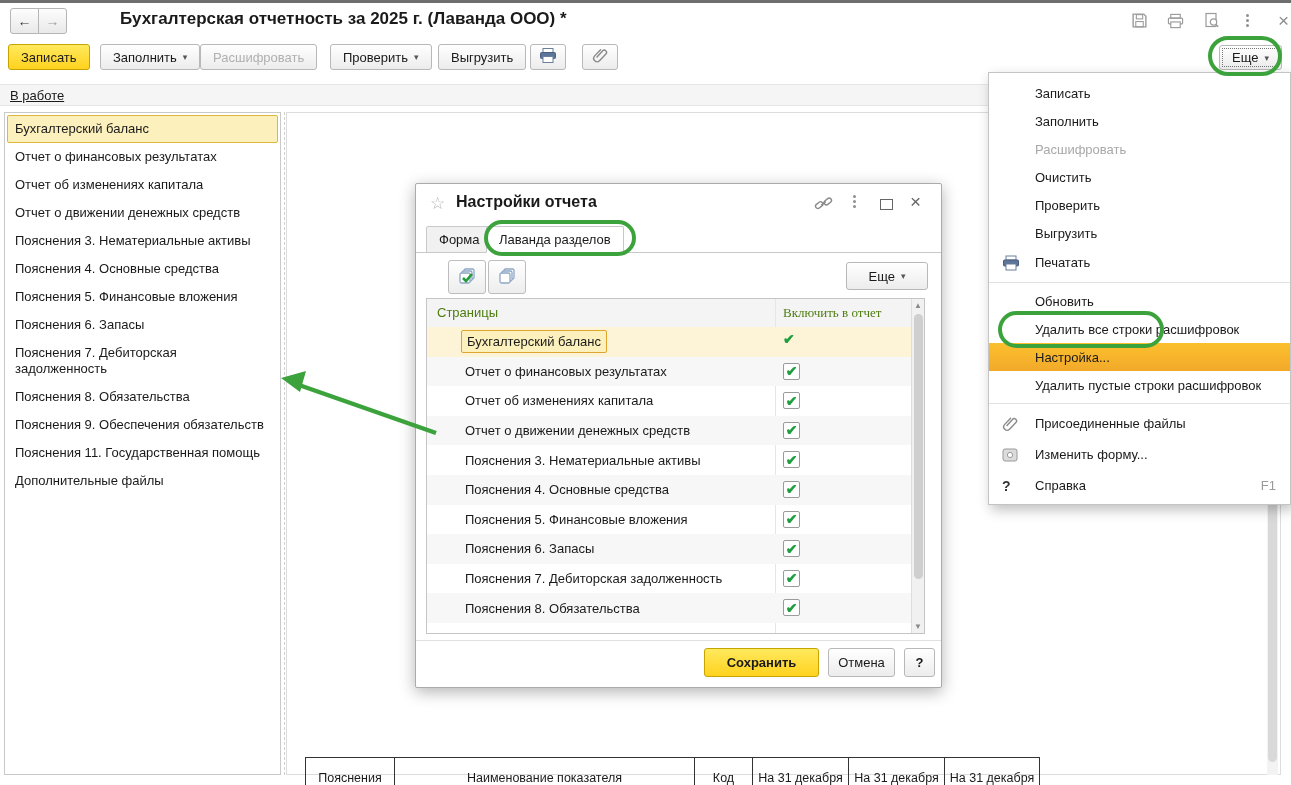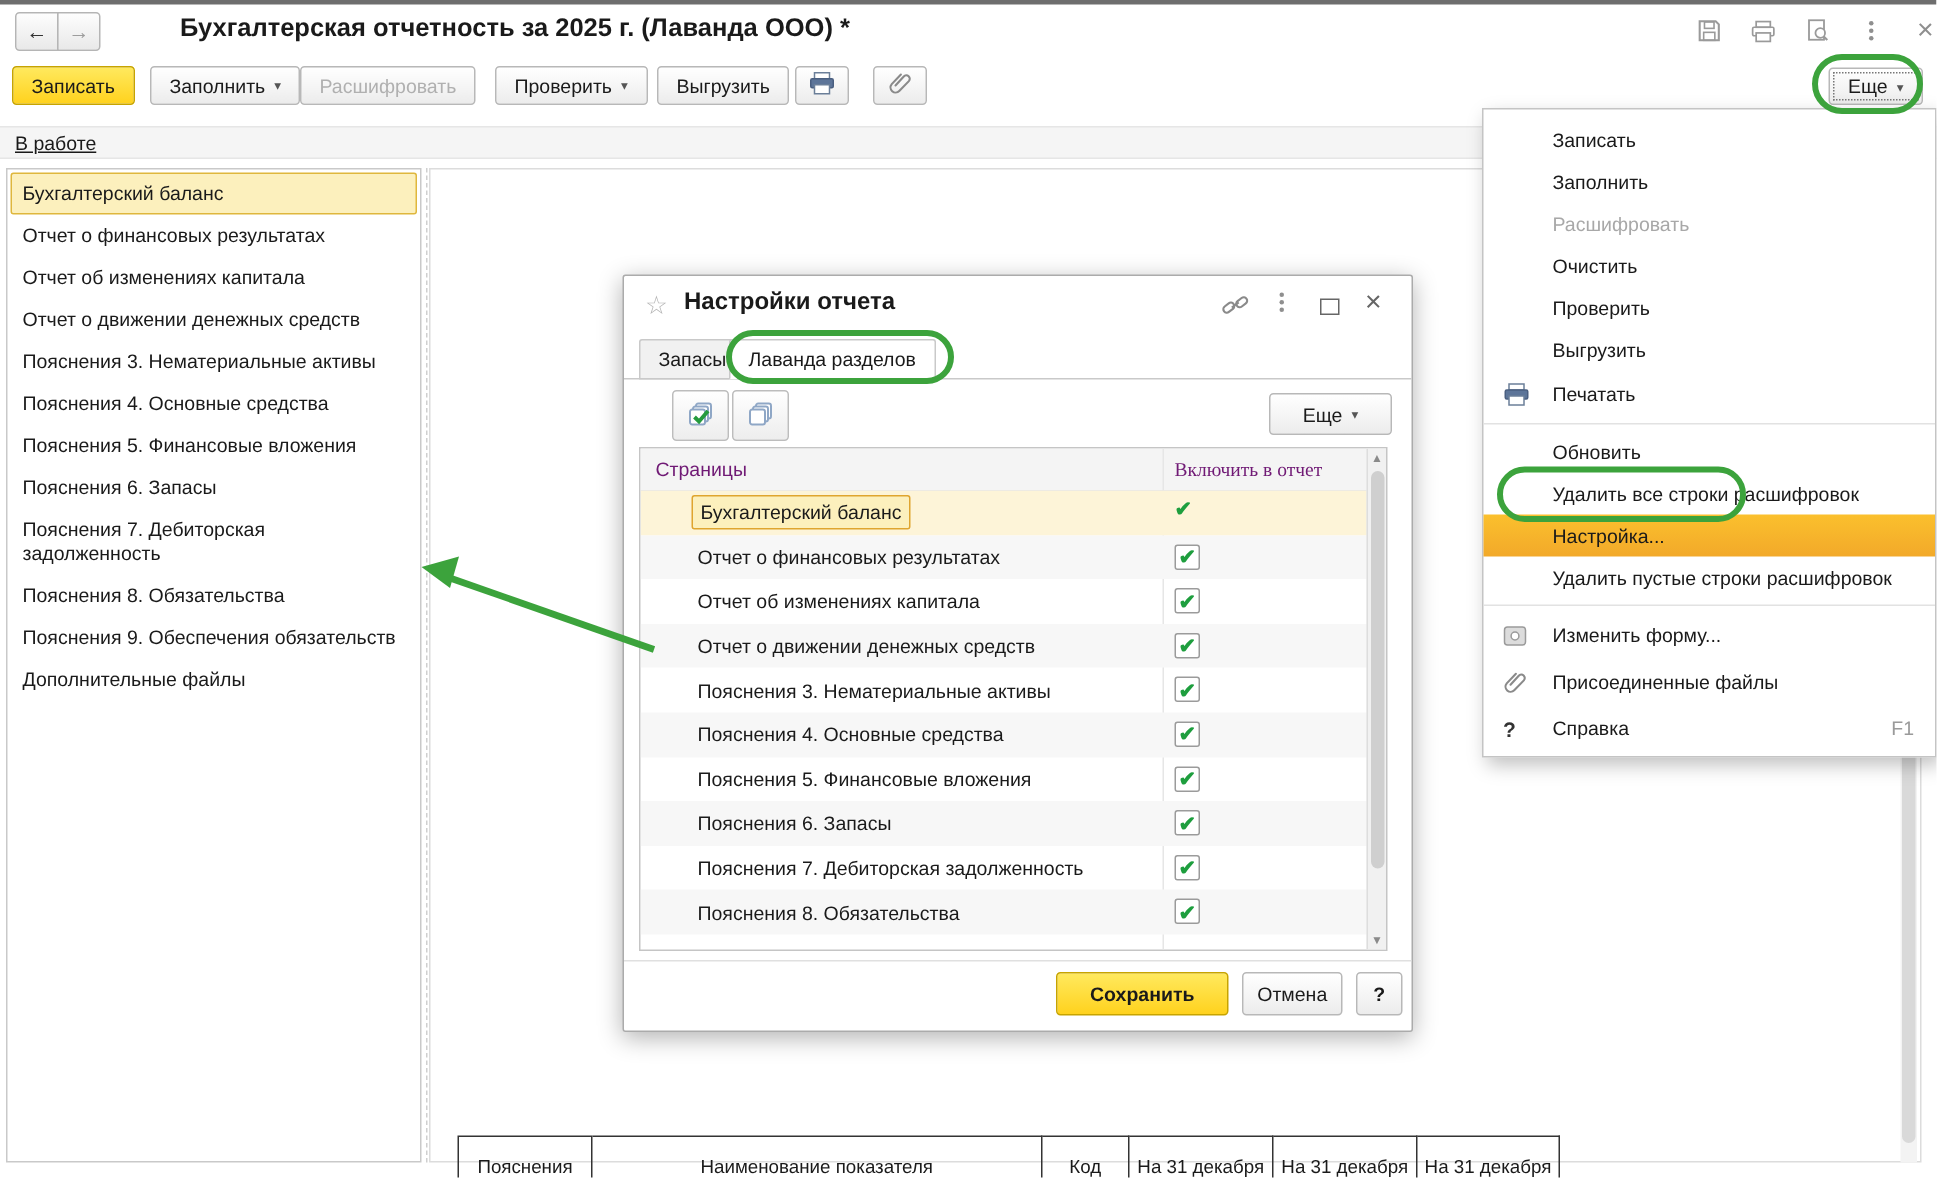--- a/index.html
+++ b/index.html
@@ -73,21 +73,21 @@
   .dlg-max{left:464px;top:15px;width:11px;height:9px;border:1.5px solid #666;}
   .dlg-x{left:494px;top:7px;font-size:19px;color:#666;}
   .tab{top:42px;height:27px;border:1px solid #c9c9c9;background:#f1f1f1;display:flex;align-items:center;
        justify-content:center;padding:0 12px;box-sizing:border-box;border-radius:2px 2px 0 0;}
   .tab.active{background:#fff;border-bottom:1px solid #fff;z-index:2;}
   .tabline{left:0;top:68px;width:100%;border-top:1px solid #c9c9c9;}
   .dtool{top:76px;width:36px;height:32px;border:1px solid #bdbdbd;border-radius:3px;background:linear-gradient(#fff,#ededed);
          display:flex;align-items:center;justify-content:center;}
   .dmore{left:430px;top:78px;width:82px;height:28px;}
   .dtable{left:10px;top:114px;width:499px;height:336px;border:1px solid #c5c5c5;box-sizing:border-box;overflow:hidden;}
-  .dhead{height:28px;background:#f4f4f4;border-bottom:1px solid #d9d9d9;position:relative;font-size:13px;color:#701a75;}
+  .dhead{height:28px;background:#f4f4f4;border-bottom:1px solid #d9d9d9;position:relative;font-size:13px;color:#4d7c0f;}
   .dhead .h1{position:absolute;left:10px;top:6px;}
   .dhead .h2{position:absolute;left:356px;top:6px;font-family:Liberation Serif, serif;}
   .dcol-line{position:absolute;left:348px;top:0;height:100%;border-left:1px solid #e6e6e6;}
   .drows{position:absolute;left:0;top:28px;width:485px;height:308px;overflow:hidden;}
   .drow{height:29.6px;position:relative;display:flex;align-items:center;}
   .drow.alt{background:#f7f7f7;}
   .drow.selrow{background:#fdf4d8;}
   .drow .lbl{margin-left:38px;white-space:nowrap;}
   .drow .selbox{margin-left:34px;background:#fcf0bd;border:1px solid #dfa52f;border-radius:2px;padding:3px 5px;}
   .dcheck{position:absolute;left:356px;top:6px;width:15px;height:15px;border:1px solid #9b9b9b;border-radius:2px;
@@ -201,20 +201,21 @@
       <div class="side-item">Отчет о финансовых результатах</div>
       <div class="side-item">Отчет об изменениях капитала</div>
       <div class="side-item">Отчет о движении денежных средств</div>
       <div class="side-item">Пояснения 3. Нематериальные активы</div>
       <div class="side-item">Пояснения 4. Основные средства</div>
       <div class="side-item">Пояснения 5. Финансовые вложения</div>
       <div class="side-item">Пояснения 6. Запасы</div>
       <div class="side-item">Пояснения 7. Дебиторская задолженность</div>
       <div class="side-item">Пояснения 8. Обязательства</div>
       <div class="side-item">Пояснения 9. Обеспечения обязательств</div>
+      <div class="side-item">Пояснения 11. Государственная помощь</div>
       <div class="side-item">Дополнительные файлы</div>
     </div>
   </div>
 <div class="abs side-dash"></div>
 
 <div class="abs main-area"></div>
 <div class="abs sheet-title">Бухгалтерская отчетность</div>
 <div class="abs sheet-period">за 2025 г.</div>
 <div class="abs frag" style="top:180px;">Номер корректи</div>
 <div class="abs inputbox" style="left:448px;top:167px;width:32px;height:15px;"></div>
@@ -293,21 +294,21 @@
         </g>
       </svg></span>
   <span class="abs dlg-ic kebab" style="left:437px;top:11px;">
       <i></i>
       <i></i>
       <i></i>
     </span>
   <span class="abs dlg-max"></span>
   <span class="abs dlg-x">×</span>
 
-  <div class="abs tab" style="left:10px;">Запасы</div>
+  <div class="abs tab" style="left:10px;">Форма</div>
   <div class="abs tab active" style="left:70px;">Лаванда разделов</div>
   <div class="abs tabline"></div>
 
   <div class="abs dtool" style="left:32px;">
     <span><svg width="20" height="20" viewBox="0 0 20 20">
           <g fill="#fff" stroke="#8fa7c6" stroke-width="1.3">
             <rect x="7" y="3" width="10" height="10" rx="1.5"></rect>
             <rect x="5" y="5" width="10" height="10" rx="1.5"></rect>
             <rect x="3" y="7" width="10" height="10" rx="1.5"></rect>
           </g>
@@ -446,37 +447,37 @@
       </div>
       <div class="menu-item hl">
         <span>Настройка...</span>
       </div>
       <div class="menu-item">
         <span>Удалить пустые строки расшифровок</span>
       </div>
       <div class="menu-sep"></div>
       <div class="menu-item tall">
         <span class="mico">
+          <svg width="16" height="16" viewBox="0 0 16 16">
+            <path d="M5 9.5 L10.5 3.5 a2.3 2.3 0 0 1 3.4 3.1 L7.5 13.2 a3.4 3.4 0 0 1 -5 -4.6 L8.6 2.2" fill="none" stroke="#8a8a8a" stroke-width="1.4" stroke-linecap="round"></path>
+          </svg>
+        </span>
+        <span>Присоединенные файлы</span>
+      </div>
+      <div class="menu-item tall">
+        <span class="mico">
           <svg width="16" height="14" viewBox="0 0 16 14">
             <rect x="1" y="1" width="14" height="12" rx="2" fill="#dcdcdc" stroke="#9a9a9a"></rect>
             <circle cx="8" cy="7" r="2.6" fill="#fff" stroke="#9a9a9a"></circle>
           </svg>
         </span>
         <span>Изменить форму...</span>
       </div>
       <div class="menu-item tall">
         <span class="mico">
-          <svg width="16" height="16" viewBox="0 0 16 16">
-            <path d="M5 9.5 L10.5 3.5 a2.3 2.3 0 0 1 3.4 3.1 L7.5 13.2 a3.4 3.4 0 0 1 -5 -4.6 L8.6 2.2" fill="none" stroke="#8a8a8a" stroke-width="1.4" stroke-linecap="round"></path>
-          </svg>
-        </span>
-        <span>Присоединенные файлы</span>
-      </div>
-      <div class="menu-item tall">
-        <span class="mico">
           <span class="mi-help">?</span>
         </span>
         <span>Справка</span>
         <span class="short">F1</span>
       </div>
     </div>
   </div>
 
 <div class="abs annot" style="left:1208px;top:36px;width:74px;height:40px;"></div>
 <div class="abs annot" style="left:484px;top:220px;width:152px;height:36px;z-index:50;"></div>

